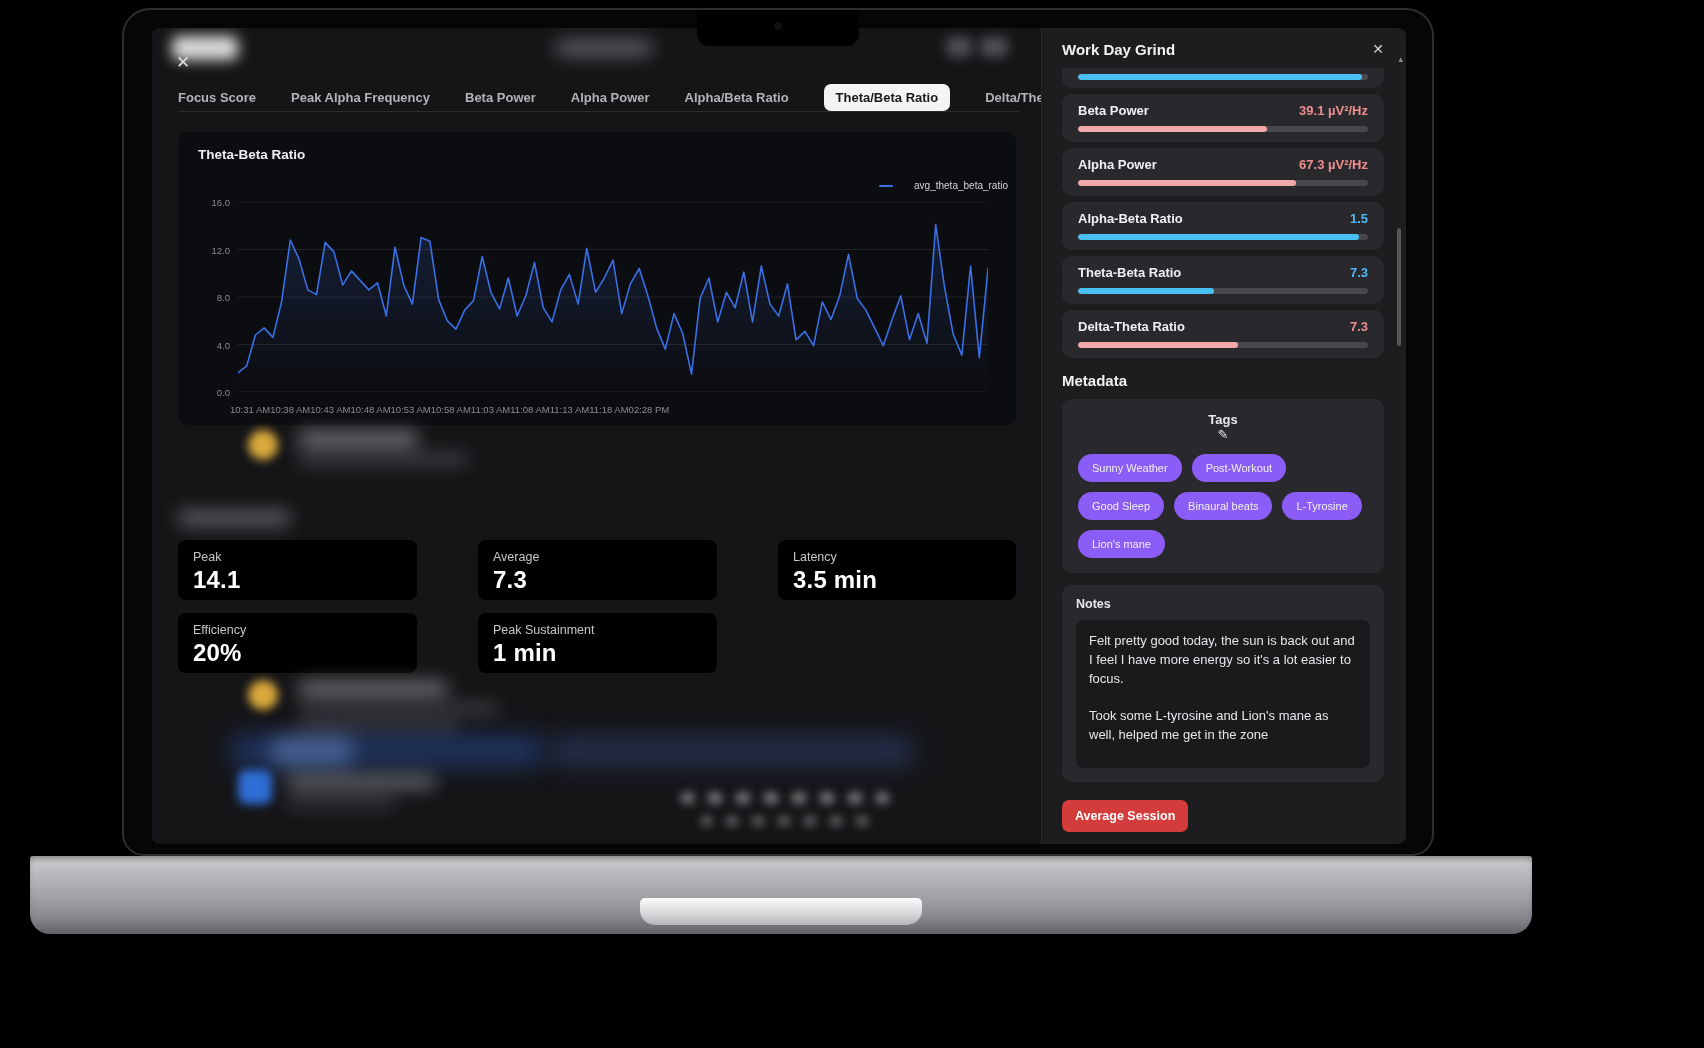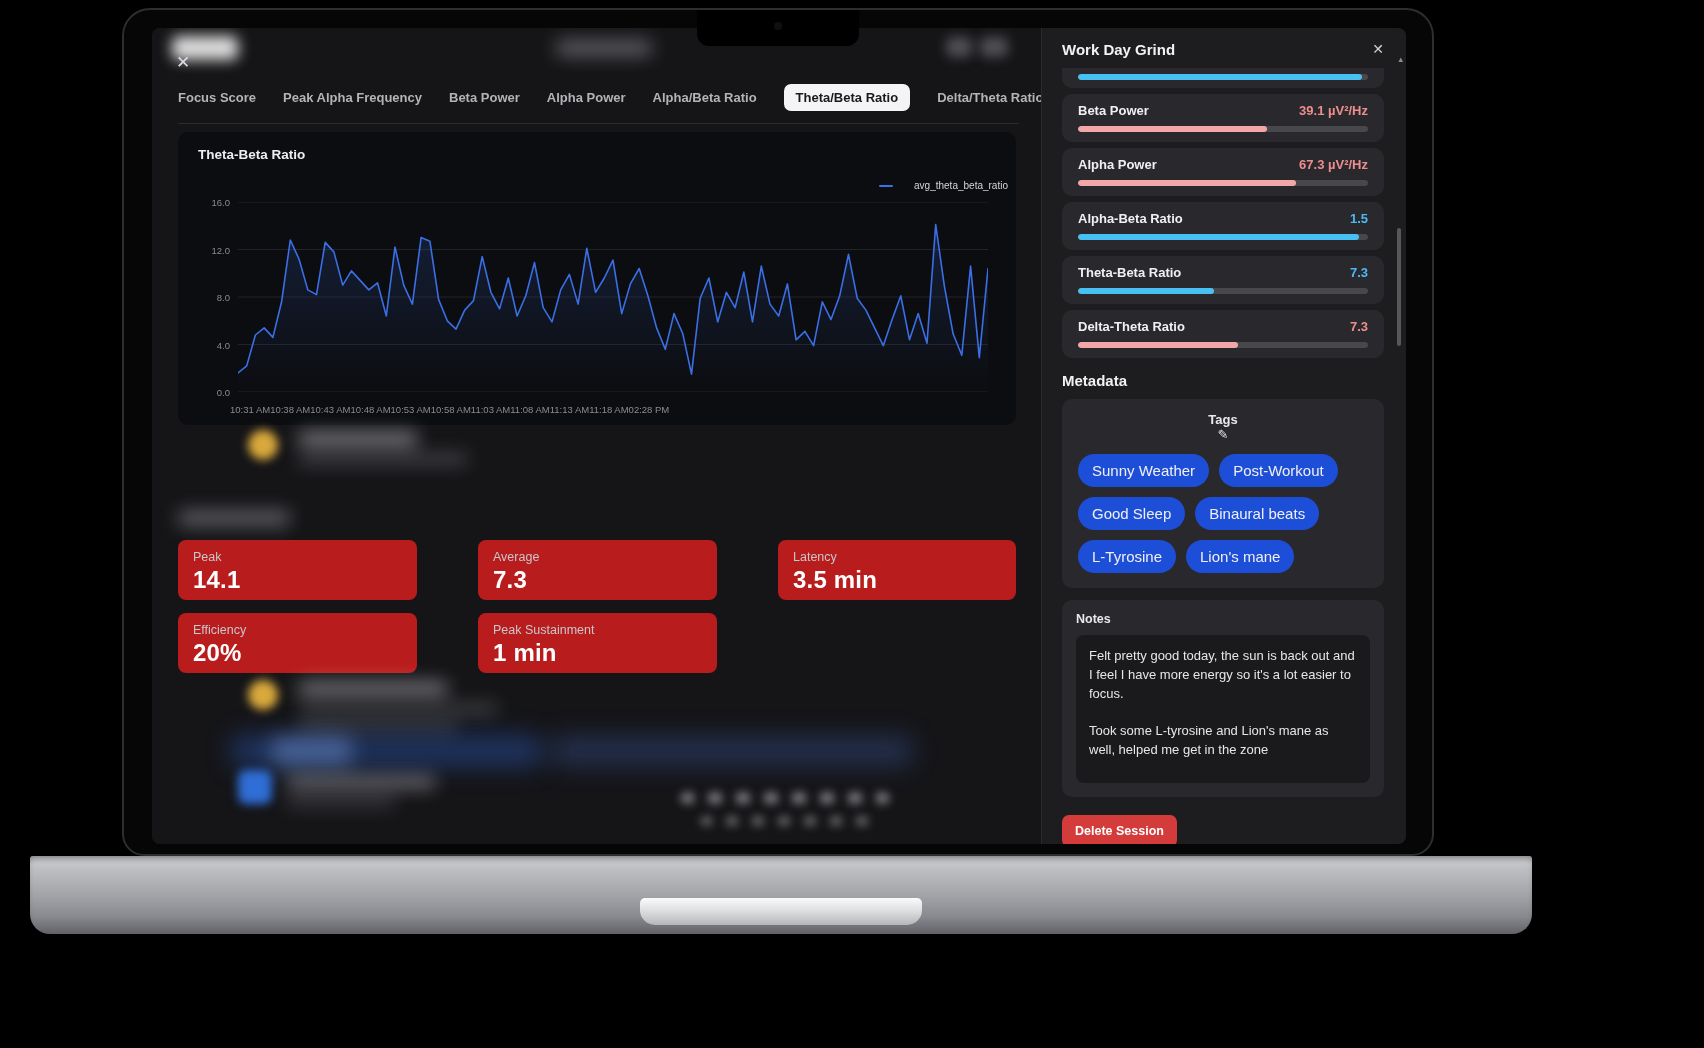--- a/index.html
+++ b/index.html
@@ -24,43 +24,43 @@
 
   
   .screen { position:absolute; left:28px; top:18px; width:1254px; height:816px;
             background:#151518; border-radius:8px; overflow:hidden; display:flex; }
   .main { position:relative; width:889px; height:100%; background:#151518; flex:none; }
 
   .blur { position:absolute; filter:blur(9px); border-radius:6px; }
   .close-btn { position:absolute; left:24px; top:26px; background:none; border:none;
                color:#dcdce0; font-size:17px; line-height:1; cursor:pointer; }
 
-  .tab-bar { position:absolute; left:26px; top:56px; width:841px; display:flex; gap:27px;
-             align-items:center; border-bottom:1px solid #2b2b2f; padding-bottom:12px; }
+  .tab-bar { position:absolute; left:26px; top:56px; width:841px; display:flex; gap:35px;
+             align-items:center; border-bottom:1px solid #2b2b2f; padding-bottom:0; }
   .tab { background:none; border:none; color:#b3b3b8; font-size:13px; font-weight:600;
          padding:6px 0; cursor:pointer; white-space:nowrap;
          font-family:"Liberation Sans",sans-serif; }
   .tab.active { background:#f4f4f6; color:#19191b; padding:6px 12px; border-radius:7px; font-weight:700; }
 
   .chart-card { position:absolute; left:26px; top:104px; width:838px; height:293px;
                 background:#0c0d10; border-radius:10px; }
   .chart-title { position:absolute; left:20px; top:15px; font-size:13.5px; font-weight:700; color:#eeeef1; }
   .legend { position:absolute; right:8px; top:48px; display:flex; align-items:center; gap:21px; }
   .legend-marker { width:14px; height:2px; border-radius:1px; background:#3a6fe6; }
   .legend-label { font-size:10px; color:#d5d5da; }
   .y-labels { position:absolute; left:8px; top:70px; width:44px; height:190px; }
   .y-labels span { position:absolute; right:0; font-size:9.5px; color:#8b8b91; }
   .plot { position:absolute; left:60px; top:70px; width:750px; height:190px; }
   .x-labels { position:absolute; left:52px; top:272px; width:766px; display:flex;
               }
   .x-labels span { font-size:9.5px; color:#8b8b91; }
 
   .stats { position:absolute; left:26px; top:512px; width:838px; display:grid;
            grid-template-columns:239px 239px 238px; column-gap:61px; row-gap:13px; }
-  .stat-card { background:#b91c1c; border-radius:8px; padding:10px 15px; height:60px; }
+  .stat-card { background:#000000; border-radius:8px; padding:10px 15px; height:60px; }
   .stat-label { font-size:12.5px; color:#c7c7cc; }
   .stat-value { font-size:24px; font-weight:700; color:#fff; margin-top:2px; letter-spacing:.2px; }
 
   
   .sidebar { position:relative; width:365px; height:100%; background:#1d1d20;
              border-left:1px solid #2a2a2e; padding:8px 22px 0 20px; flex:none; }
   .sb-header { display:flex; justify-content:space-between; align-items:center; height:26px; }
   .sb-header h2 { font-size:15px; font-weight:700; color:#f2f2f5; }
   .sb-close { background:none; border:none; color:#d0d0d5; font-size:14px; cursor:pointer; }
 
@@ -72,21 +72,21 @@
   .bar { height:6px; border-radius:3px; background:#47474c; overflow:hidden; margin-top:8px; }
   .metric-card.partial .bar { margin-top:2px; }
   .bar-fill { height:100%; border-radius:3px; }
 
   .meta-heading { font-size:15px; font-weight:700; color:#f2f2f5; margin-top:14px; }
   .tags-card { background:#29292d; border-radius:10px; margin-top:10px; padding:13px 16px 15px; }
   .tags-head { display:flex; justify-content:space-between; align-items:center;flex-direction:column; }
   .tags-head span { font-size:13px; font-weight:600; color:#e9e9ec; }
   .edit { background:none; border:none; color:#e0e0e4; font-size:13px; cursor:pointer; }
   .tags { display:flex; flex-wrap:wrap; gap:10px; margin-top:12px; }
-  .tag { background:#1d4ed8; color:#f0f0f2; font-size:15px; padding:8px 14px; border-radius:18px;
+  .tag { background:#8b5cf6; color:#f0f0f2; font-size:11px; padding:8px 14px; border-radius:18px;
          border:none; cursor:pointer; font-family:"Liberation Sans",sans-serif; }
 
   .notes-card { background:#29292d; border-radius:10px; margin-top:12px; padding:12px 14px 14px; }
   .notes-label { font-size:12.5px; font-weight:600; color:#e9e9ec; }
   .notes-box { margin-top:9px; background:#1a1a1d; border-radius:8px; padding:12px 13px;
                min-height:148px; font-size:13px; line-height:1.45; color:#e6e6ea; white-space:pre-line; }
 
   .delete-btn { margin-top:18px; background:#d43c3c; color:#fff; border:none; border-radius:7px;
                 padding:9px 13px; font-size:12.5px; font-weight:700; cursor:pointer;
                 font-family:"Liberation Sans",sans-serif; }
@@ -283,21 +283,21 @@
             </div>
         </div>
 
         <div class="notes-card">
           <div class="notes-label">Notes</div>
           <div class="notes-box">Felt pretty good today, the sun is back out and I feel I have more energy so it's a lot easier to focus.
 
 Took some L-tyrosine and Lion's mane as well, helped me get in the zone</div>
         </div>
 
-        <button class="delete-btn" style="background: rgb(212, 60, 60);">Delete Session</button>
+        <button class="delete-btn" style="background: rgb(212, 60, 60);">Average Session</button>
 
         <div class="sb-scrollbar"></div>
         <div class="sb-scroll-arrow">▴</div>
       </aside>
     </div>
 
     <div class="notch">
       <div class="camera"></div>
     </div>
   </div>

